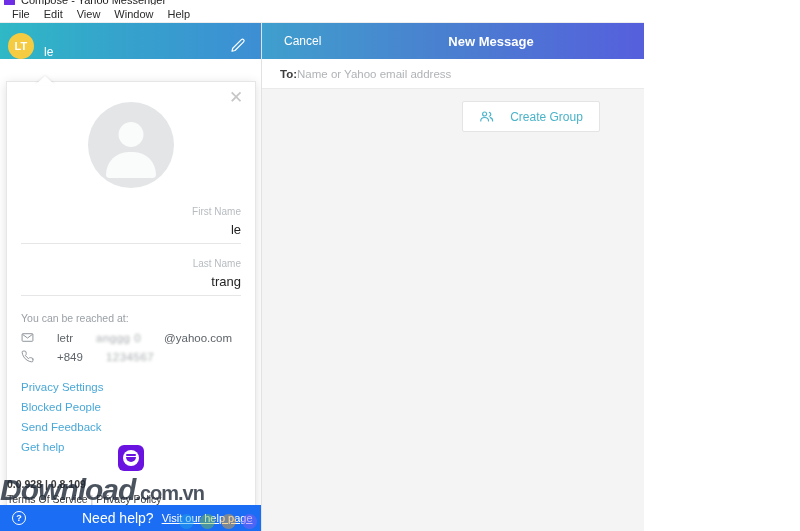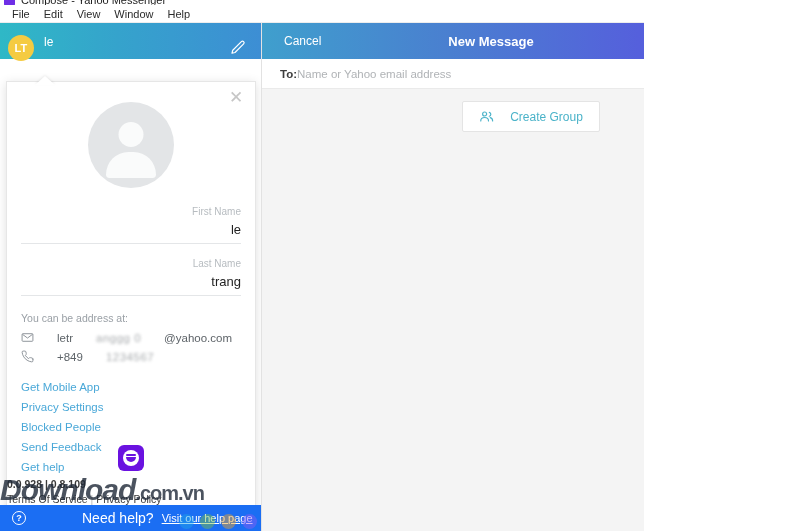--- a/index.html
+++ b/index.html
@@ -57,22 +57,22 @@
     position: absolute; top: 23px; left: 0;
     width: 262px; height: 508px;
     background: #ffffff;
     border-right: 1px solid #e2e2e2;
     overflow: hidden;
   }
   .sidebar-header {
     position: relative;
     height: 36px;
     background: linear-gradient(90deg, #2fb8c6 0%, #35a3cc 45%, #3d8ed4 100%);
-    display: flex; align-items: flex-start;
-    padding: 12px 10px 0 8px;
+    display: flex; align-items: flex-end;
+    padding: 0 10px 0 8px;
   }
   .avatar-badge {
     width: 26px; height: 26px; border-radius: 50%;
     background: #f5cb42;
     color: #ffffff;
     font-size: 11px; font-weight: bold;
     display: flex; align-items: center; justify-content: center;
     letter-spacing: .3px;
     flex: 0 0 auto;
   }
@@ -380,21 +380,21 @@
       <div class="field">
         <div class="field-label">First Name</div>
         <div class="field-value">le</div>
       </div>
 
       <div class="field">
         <div class="field-label">Last Name</div>
         <div class="field-value">trang</div>
       </div>
 
-      <div class="reach-label">You can be address at:</div>
+      <div class="reach-label">You can be reached at:</div>
 
       <div class="reach-row">
         <span class="ico">
           <svg width="13" height="13" viewBox="0 0 24 24" fill="none" stroke="currentColor" stroke-width="1.8">
             <rect x="2" y="5" width="20" height="14" rx="1.5"></rect>
             <path d="M2.5 6l9.5 7 9.5-7"></path>
           </svg>
         </span>
         <span>letr</span>
           <span class="redacted">anggg 0</span>
@@ -405,21 +405,20 @@
         <span class="ico">
           <svg width="13" height="13" viewBox="0 0 24 24" fill="none" stroke="currentColor" stroke-width="1.8" stroke-linecap="round" stroke-linejoin="round">
             <path d="M22 16.9v3a2 2 0 0 1-2.2 2 19.8 19.8 0 0 1-8.6-3.1 19.5 19.5 0 0 1-6-6A19.8 19.8 0 0 1 2.1 4.2 2 2 0 0 1 4.1 2h3a2 2 0 0 1 2 1.7c.1 1 .3 1.9.6 2.8a2 2 0 0 1-.5 2.1L8 9.8a16 16 0 0 0 6 6l1.2-1.2a2 2 0 0 1 2.1-.5c.9.3 1.8.5 2.8.6a2 2 0 0 1 1.9 2z"></path>
           </svg>
         </span>
         <span>+849</span>
           <span class="redacted">1234567</span>
       </div>
 
       <div class="links">
-        <a class="link-item">Get Mobile App</a>
         <a class="link-item">Privacy Settings</a>
         <a class="link-item">Blocked People</a>
         <a class="link-item">Send Feedback</a>
         <a class="link-item">Get help</a>
       </div>
 
       <div class="app-footer">
         <div class="app-logo">
           <div class="smiley"></div>
         </div>

